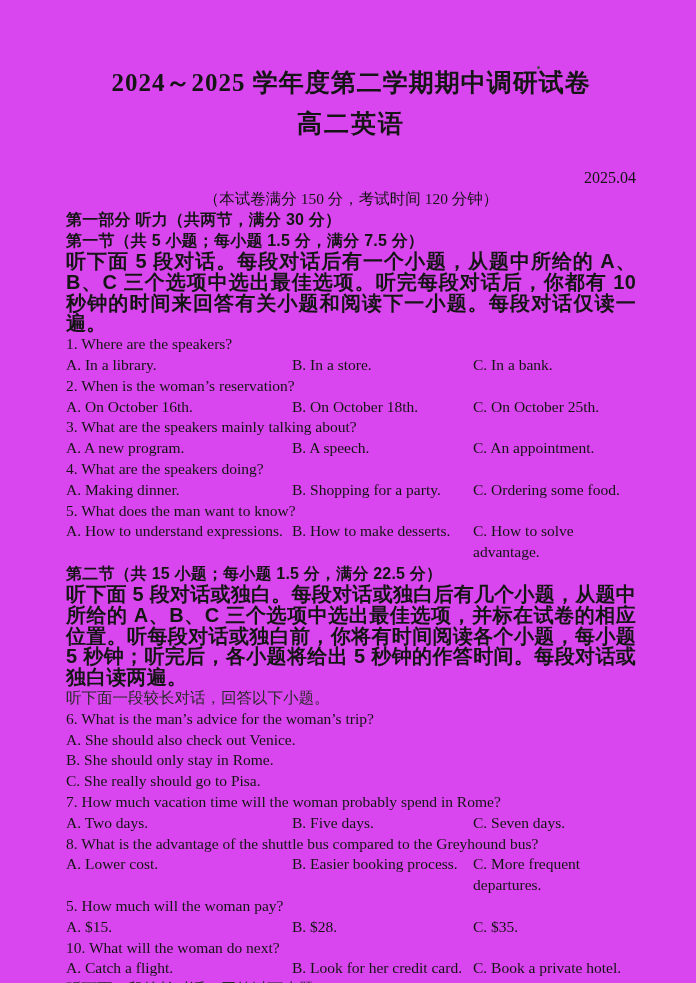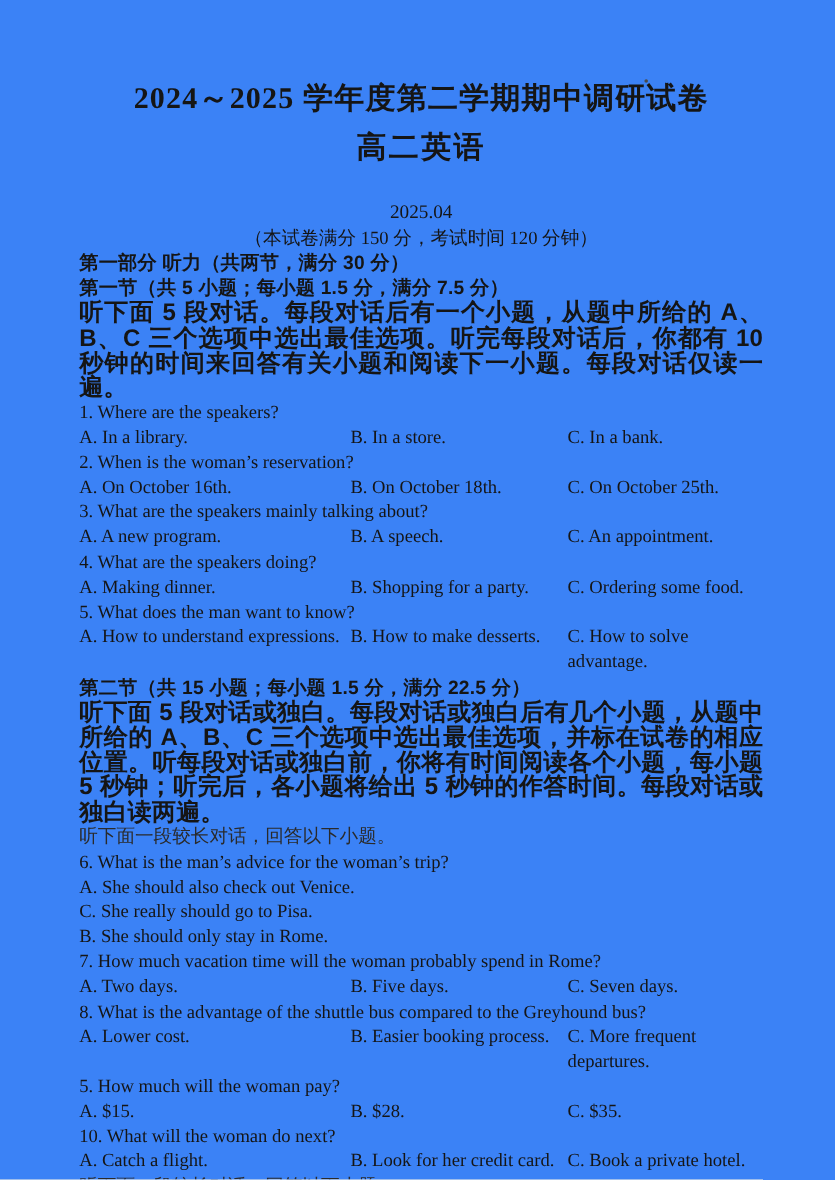--- a/index.html
+++ b/index.html
@@ -1,20 +1,20 @@
 <!DOCTYPE html>
 <html><head>
 <meta charset="utf-8">
 <style>
   html,body { margin:0; padding:0; background:#e8e8e8; }
   .page {
     position:relative;
     width:696px; height:983px;
     margin:0 auto;
-    background:#3b82f6;
+    background:#d946ef;
     color:#151515;
     font-family:"Liberation Serif", serif;
     overflow:hidden;
   }
   .content { padding:0 60px 0 66px; }
 
   .title1 {
     margin-top:62px;
     text-align:center;
     font-weight:bold;
@@ -24,21 +24,21 @@
   }
   .title2 {
     text-align:center;
     font-weight:bold;
     font-size:25px;
     line-height:40px;
     letter-spacing:2px;
   }
   .date-line {
     margin-top:24px;
-    text-align:center;
+    text-align:right;
     font-size:16px;
     line-height:20px;
   }
   .exam-info {
     text-align:center;
     font-size:15.5px;
     line-height:21px;
   }
 
   .h-bold {
@@ -131,22 +131,22 @@
       <span class="opt-b">B. How to make desserts.</span>
       <span class="opt-c">C. How to solve advantage.</span>
     </div>
 
     <div class="h-bold">第二节（共 15 小题；每小题 1.5 分，满分 22.5 分）</div>
     <div class="para-bold">听下面 5 段对话或独白。每段对话或独白后有几个小题，从题中所给的 A、B、C 三个选项中选出最佳选项，并标在试卷的相应位置。听每段对话或独白前，你将有时间阅读各个小题，每小题 5 秒钟；听完后，各小题将给出 5 秒钟的作答时间。每段对话或独白读两遍。</div>
     <div class="lead-in">听下面一段较长对话，回答以下小题。</div>
 
     <div class="body-line">6. What is the man’s advice for the woman’s trip?</div>
     <div class="body-line">A. She should also check out Venice.</div>
+    <div class="body-line">B. She should only stay in Rome.</div>
     <div class="body-line">C. She really should go to Pisa.</div>
-    <div class="body-line">B. She should only stay in Rome.</div>
 
     <div class="body-line">7. How much vacation time will the woman probably spend in Rome?</div>
     <div class="opts body-line">
       <span class="opt-a">A. Two days.</span>
       <span class="opt-b">B. Five days.</span>
       <span class="opt-c">C. Seven days.</span>
     </div>
 
     <div class="body-line">8. What is the advantage of the shuttle bus compared to the Greyhound bus?</div>
     <div class="opts body-line">

